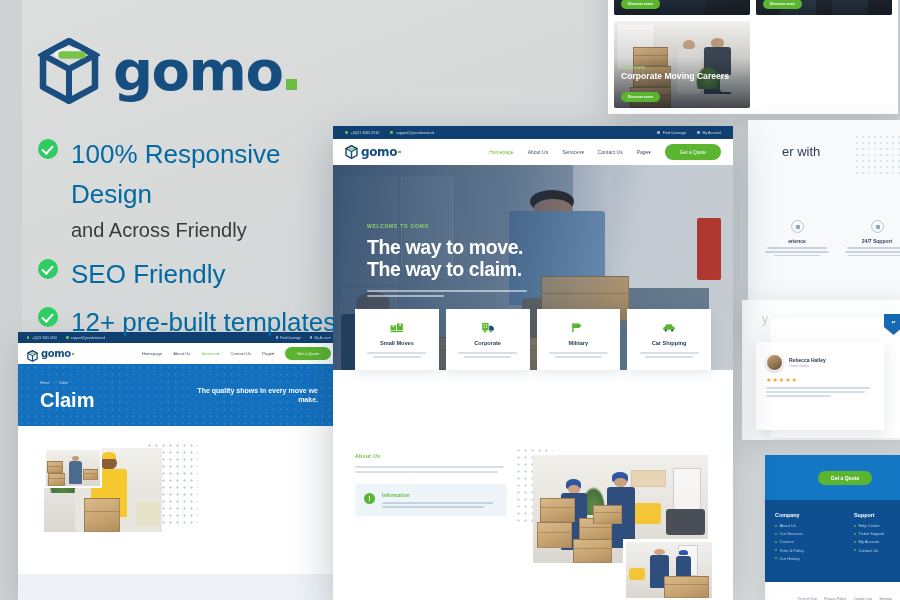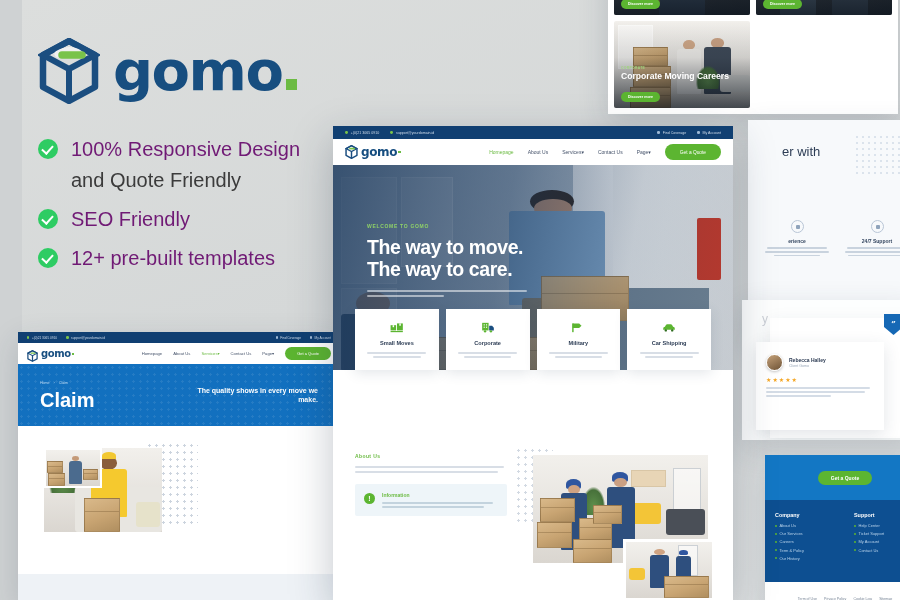--- a/index.html
+++ b/index.html
@@ -83,22 +83,22 @@
   .check::after {
     content: "";
     position: absolute;
     left: 6px; top: 4px;
     width: 5px; height: 9px;
     border: solid #fff;
     border-width: 0 2px 2px 0;
     transform: rotate(42deg);
   }
   .bullet-text {
-    font-size: 20px;
-    color: #701a75;
+    font-size: 26px;
+    color: #0369a1;
     line-height: 1.55;
     font-weight: 400;
   }
   .bullet-cont {
     font-size: 20px;
     color: #3b3b3b;
     line-height: 1.55;
     padding-left: 33px;
     margin-top: -8px;
     margin-bottom: 8px;
@@ -679,21 +679,21 @@
       <span class="wordmark-text">gomo</span>
       <span class="wordmark-dot"></span>
     </div>
   </div>
 
   <div class="bullets">
     <div class="bullet-row">
       <span class="check"></span>
       <span class="bullet-text">100% Responsive Design</span>
     </div>
-    <div class="bullet-cont">and Quote Friendly</div>
+    <div class="bullet-cont">and Across Friendly</div>
 
     <div class="bullet-row">
       <span class="check"></span>
       <span class="bullet-text">SEO Friendly</span>
     </div>
 
     <div class="bullet-row">
       <span class="check"></span>
       <span class="bullet-text">12+ pre-built templates</span>
     </div>
@@ -1035,21 +1035,21 @@
         <div class="p-head" style="left:22%;top:0;width:56%;height:40%;background:#d8b08c;"></div>
         <div class="p-body" style="left:0;top:38%;width:100%;height:62%;background:#6d7f93;"></div>
       </div>
       <div class="box" style="left:24%;top:84%;width:28%;height:16%;"></div>
     </div>
     <div class="f-hero-overlay"></div>
     <div class="f-hero-body">
       <div class="f-hero-kicker">Welcome to gomo</div>
       <div class="f-hero-title">
         <span>The way to move.</span><br>
-        <span>The way to care.</span>
+        <span>The way to claim.</span>
       </div>
       <div class="f-hero-sub">
         <div class="f-hsl" style="width:100%"></div>
         <div class="f-hsl" style="width:48%"></div>
       </div>
       <div class="f-hero-btn">Discover more</div>
     </div>
   </div>
 
   <div class="f-cards">

